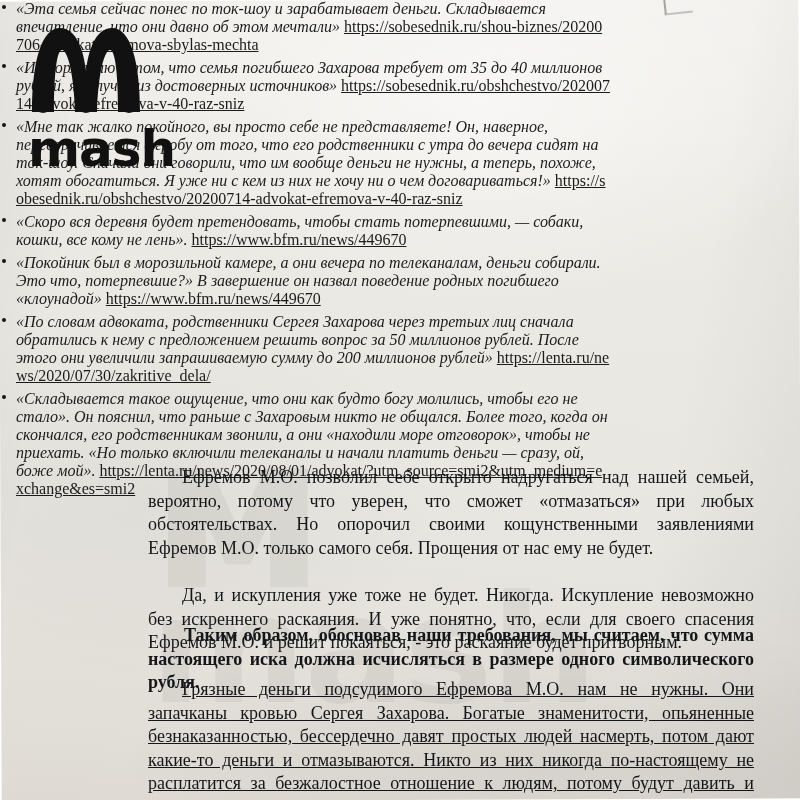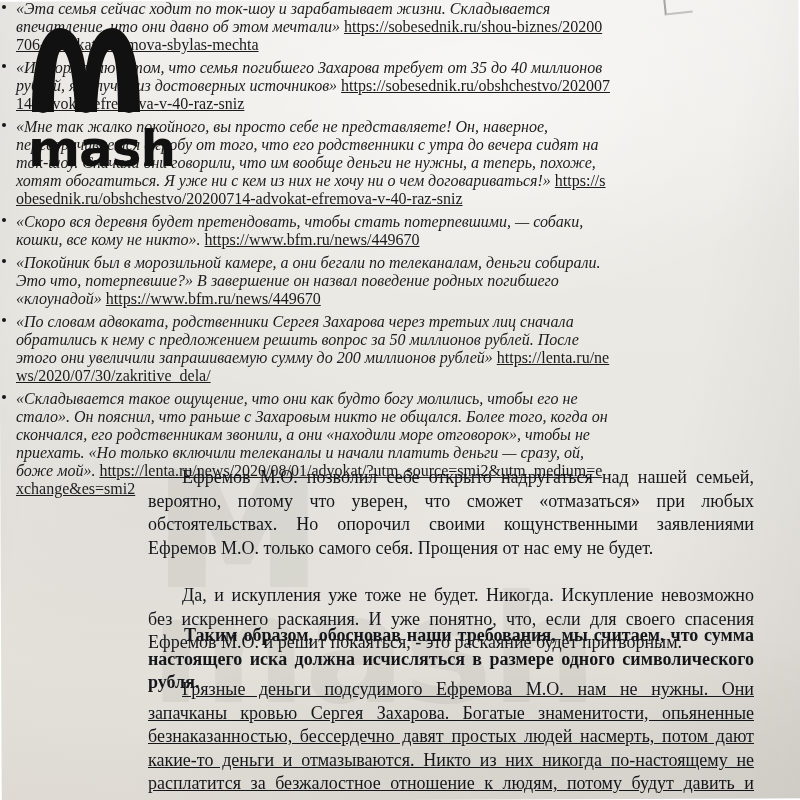--- a/index.html
+++ b/index.html
@@ -166,45 +166,45 @@
   <div class="ghost" id="ghost-word">mash</div>
 
   <div id="corner-mark"></div>
 
   <div id="doc">
 
     <div class="bullets">
 
       <div class="bullet">
         <span class="dot"></span>
-        <span class="it">«Эта семья сейчас ходит по ток-шоу и зарабатывает жизни. Складывается впечатление, что они давно об этом мечтали»</span>
+        <span class="it">«Эта семья сейчас понес по ток-шоу и зарабатывает деньги. Складывается впечатление, что они давно об этом мечтали»</span>
         <span class="lnk">https://sobesednik.ru/shou-biznes/20200706-advokat-efremova-sbylas-mechta</span>
       </div>
 
       <div class="bullet">
         <span class="dot"></span>
         <span class="it">«Информацию о том, что семья погибшего Захарова требует от 35 до 40 миллионов рублей, я получил из достоверных источников»</span>
         <span class="lnk">https://sobesednik.ru/obshchestvo/20200714-advokat-efremova-v-40-raz-sniz</span>
       </div>
 
       <div class="bullet">
         <span class="dot"></span>
         <span class="it">«Мне так жалко покойного, вы просто себе не представляете! Он, наверное, переворачивается в гробу от того, что его родственники с утра до вечера сидят на ток-шоу. Сначала они говорили, что им вообще деньги не нужны, а теперь, похоже, хотят обогатиться. Я уже ни с кем из них не хочу ни о чем договариваться!»</span>
         <span class="lnk">https://sobesednik.ru/obshchestvo/20200714-advokat-efremova-v-40-raz-sniz</span>
       </div>
 
       <div class="bullet">
         <span class="dot"></span>
-        <span class="it">«Скоро вся деревня будет претендовать, чтобы стать потерпевшими, — собаки, кошки, все кому не никто».</span>
+        <span class="it">«Скоро вся деревня будет претендовать, чтобы стать потерпевшими, — собаки, кошки, все кому не лень».</span>
         <span class="lnk">https://www.bfm.ru/news/449670</span>
       </div>
 
       <div class="bullet">
         <span class="dot"></span>
-        <span class="it">«Покойник был в морозильной камере, а они бегали по телеканалам, деньги собирали. Это что, потерпевшие?» В завершение он назвал поведение родных погибшего «клоунадой»</span>
+        <span class="it">«Покойник был в морозильной камере, а они вечера по телеканалам, деньги собирали. Это что, потерпевшие?» В завершение он назвал поведение родных погибшего «клоунадой»</span>
         <span class="lnk">https://www.bfm.ru/news/449670</span>
       </div>
 
       <div class="bullet">
         <span class="dot"></span>
         <span class="it">«По словам адвоката, родственники Сергея Захарова через третьих лиц сначала обратились к нему с предложением решить вопрос за 50 миллионов рублей. После этого они увеличили запрашиваемую сумму до 200 миллионов рублей»</span>
         <span class="lnk">https://lenta.ru/news/2020/07/30/zakritive_dela/</span>
       </div>
 
       <div class="bullet">

